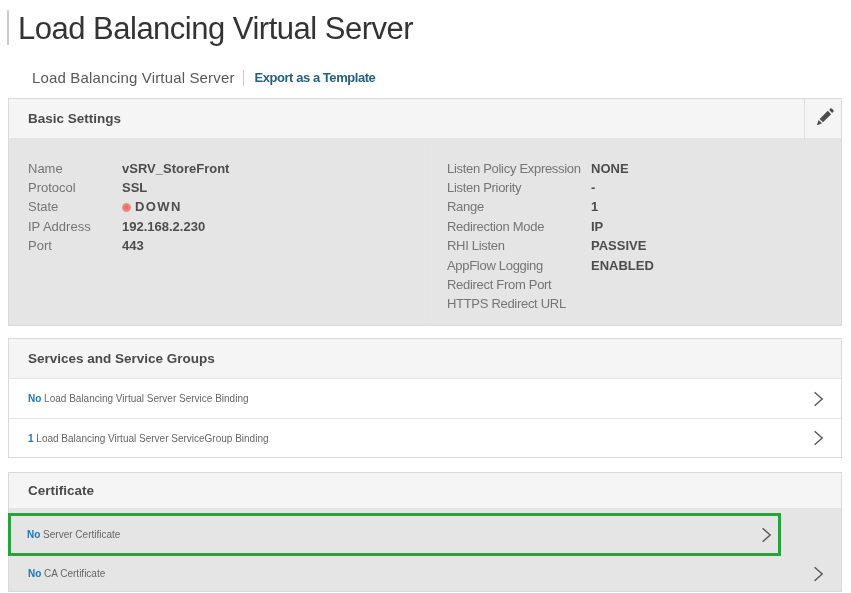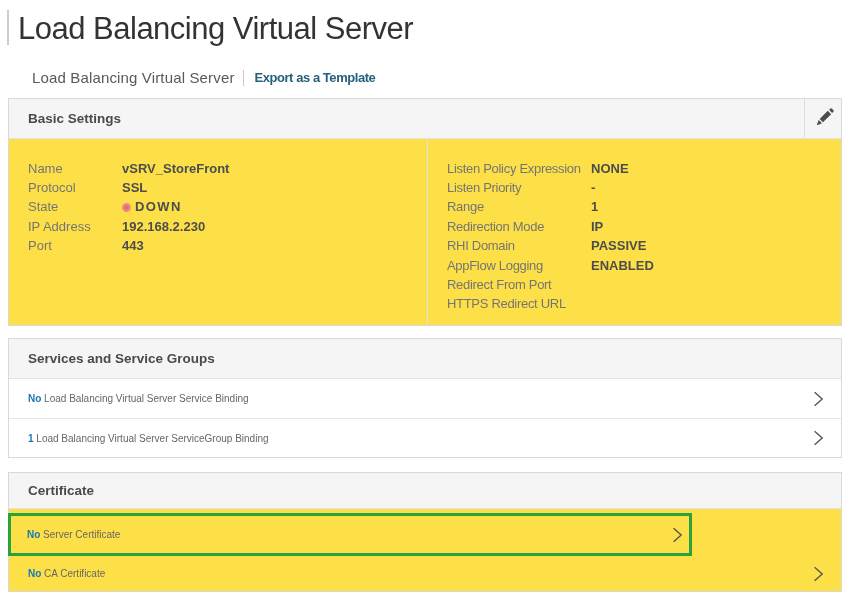--- a/index.html
+++ b/index.html
@@ -19,21 +19,21 @@
     letter-spacing: -0.5px; white-space: nowrap;
   }
   .breadcrumb-row { position: absolute; left: 32px; top: 69px; height: 17px; display: flex; align-items: center; }
   .breadcrumb-text { font-size: 15px; letter-spacing: 0.15px; color: #595959; white-space: nowrap; }
   .bc-divider { display: inline-block; width: 1px; height: 16px; background: #c9c9c9; margin-left: 8px; margin-right: 11px; }
   .export-link { font-size: 13px; font-weight: 700; letter-spacing: -0.45px; color: #27607c; text-decoration: none; white-space: nowrap; cursor: pointer; }
 
   
   .panel {
     position: absolute; left: 8px; width: 834px;
-    background: #fde047;
+    background: #e5e5e5;
     border: 1px solid #d9d9d9;
   }
   .panel-header {
     background: #f5f5f5;
     border-bottom: 1px solid #e3e3e3;
     display: flex; align-items: center;
     position: relative;
   }
   .panel-header .ph-title {
     margin-left: 19px; font-size: 13.5px; font-weight: 700; color: #4a4a4a;
@@ -80,21 +80,21 @@
   .link-row:last-child { border-bottom: none; }
   #panel-services .link-row:first-child { height: 40px; }
   #panel-services .link-row:last-child { height: 38px; }
   .row-text { margin-left: 19px; font-size: 10px; color: #666666; white-space: nowrap; }
   .row-count { font-weight: 700; color: #1a79b5; }
   .chev { position: absolute; right: 17px; top: 50%; transform: translateY(-50%); }
 
   
   #panel-cert .row-highlight-box {
     margin-top: 4px; margin-left: -1px;
-    width: 684px; height: 43px;
+    width: 773px; height: 43px;
     border: 3px solid #2aa23c;
     display: flex; align-items: center;
     position: relative;
     cursor: pointer;
   }
   #panel-cert .row-highlight-box .row-text { margin-left: 16px; }
   #panel-cert .row-highlight-box .chev { right: 6px; }
   #panel-cert .row-plain {
     position: relative; height: 35px;
     display: flex; align-items: center; cursor: pointer;
@@ -159,21 +159,21 @@
         </div>
         <div class="kv-row">
           <span class="kv-label">Range</span>
           <span class="kv-value">1</span>
         </div>
         <div class="kv-row">
           <span class="kv-label">Redirection Mode</span>
           <span class="kv-value">IP</span>
         </div>
         <div class="kv-row">
-          <span class="kv-label">RHI Domain</span>
+          <span class="kv-label">RHI Listen</span>
           <span class="kv-value">PASSIVE</span>
         </div>
         <div class="kv-row">
           <span class="kv-label">AppFlow Logging</span>
           <span class="kv-value">ENABLED</span>
         </div>
         <div class="kv-row">
           <span class="kv-label">Redirect From Port</span>
           <span class="kv-value"></span>
         </div>

